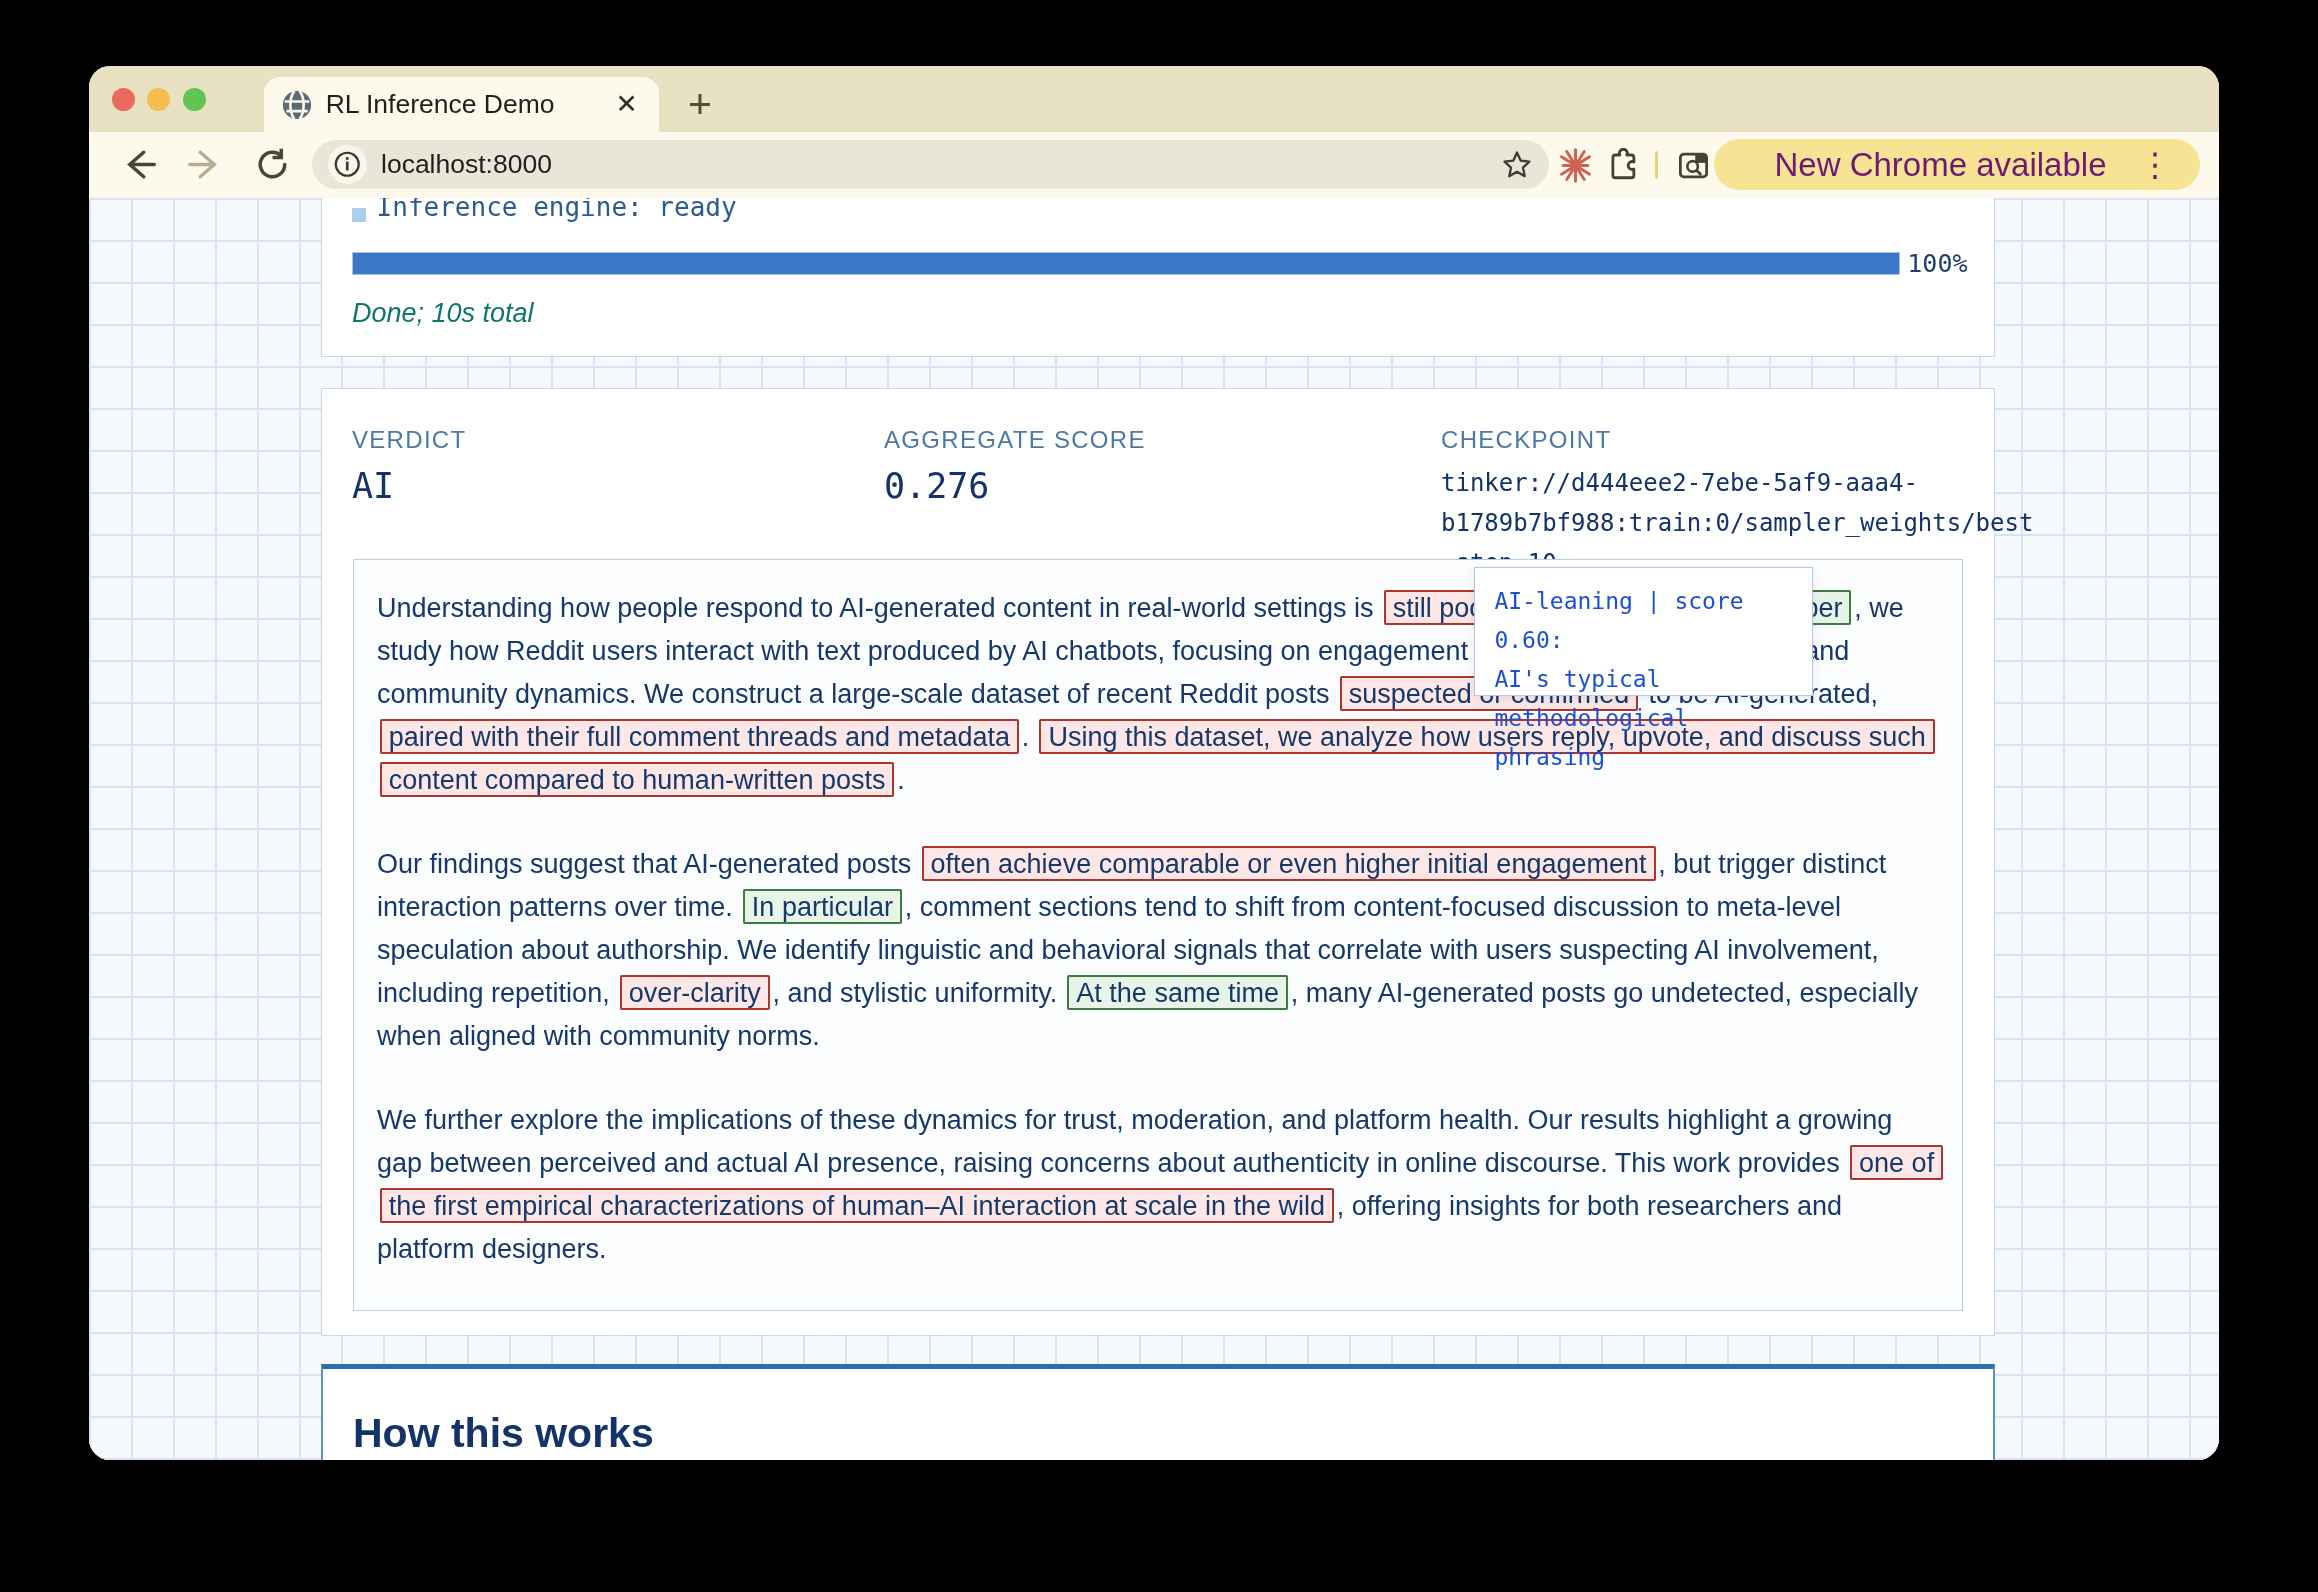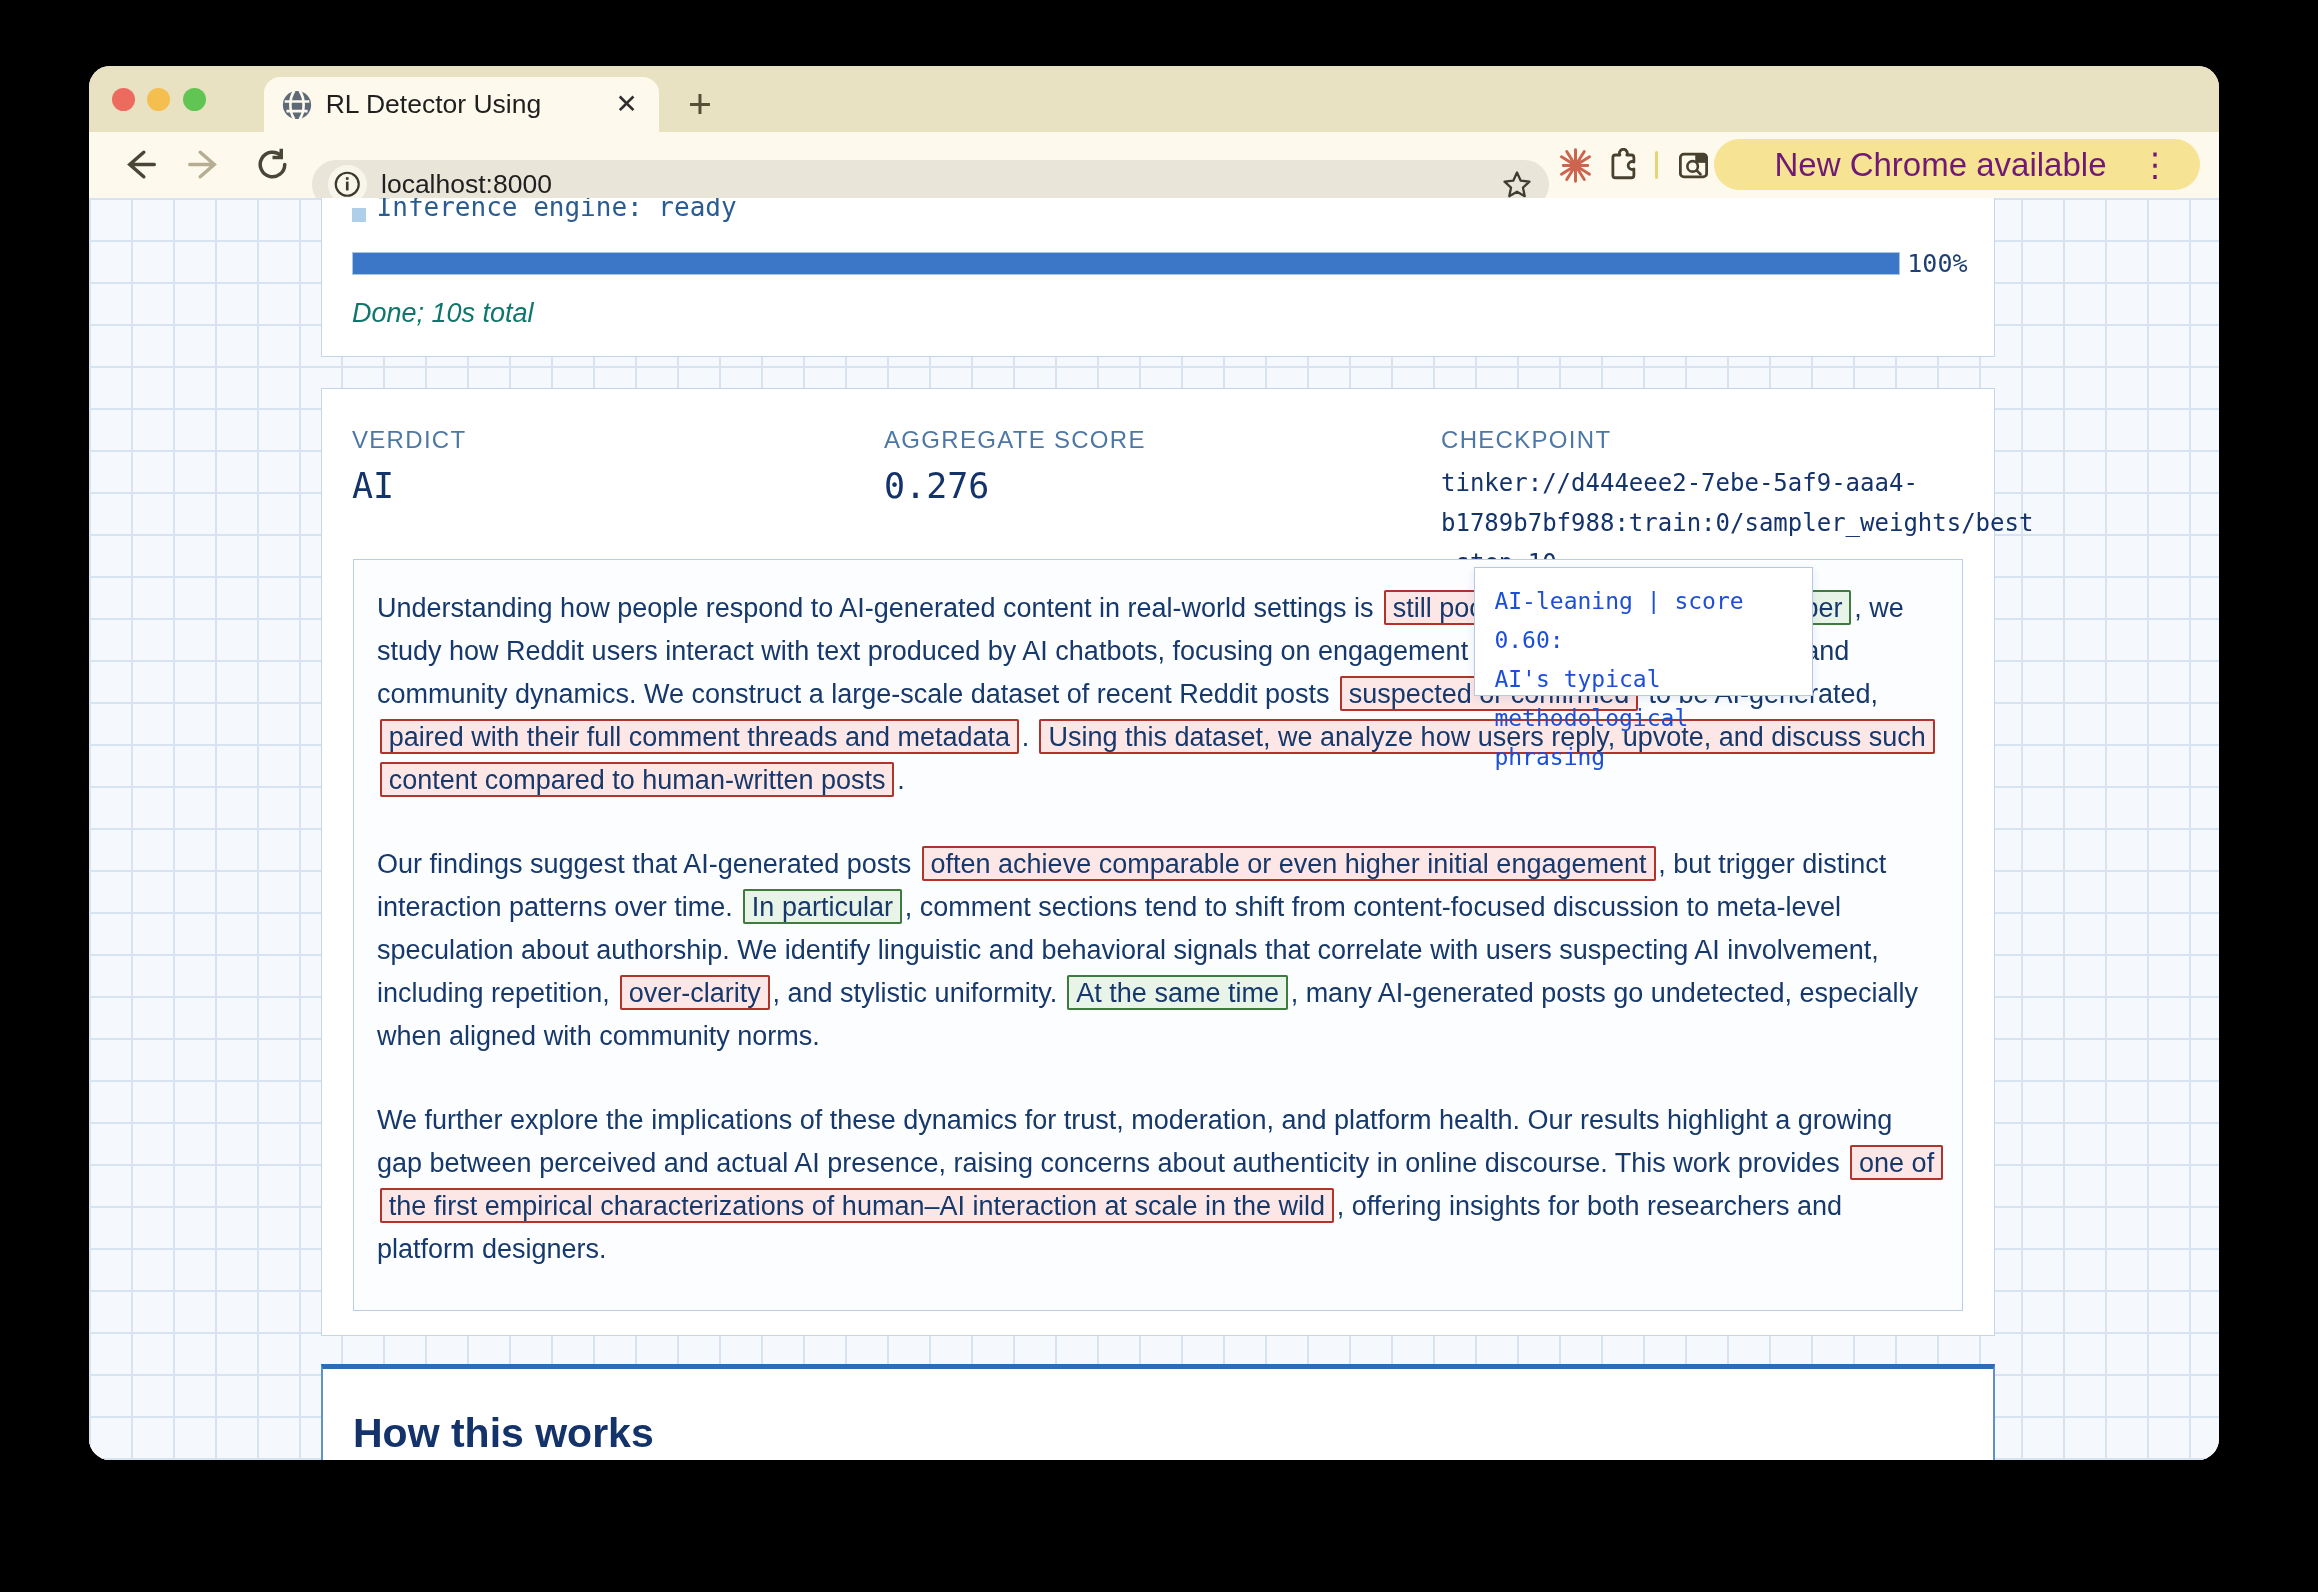--- a/index.html
+++ b/index.html
@@ -16,21 +16,21 @@
   .tab{position:absolute;left:175px;bottom:0;width:395px;height:55px;background:#fdf9ec;
     border-radius:16px 16px 0 0;display:flex;align-items:center;padding:0 17.7px;box-sizing:border-box;}
   .tab-title{font-size:26.5px;color:#1f1f1f;margin-left:14px;flex:1;white-space:nowrap;overflow:hidden;}
   .tab-close{font-size:26.5px;color:#2e2e2e;line-height:1;padding:3.5px;}
   .newtab{position:absolute;left:590px;bottom:7px;width:42px;height:42px;color:#564f35;font-size:41px;
     line-height:42px;text-align:center;font-weight:400;}
   
   .toolbar{position:relative;height:66px;background:#fdf9ec;}
   .nav-ic{position:absolute;top:15px;width:35px;height:35px;}
   .urlbar{position:absolute;left:223px;top:8px;width:1237px;height:49px;border-radius:25px;
-    background:#e9e5d9;display:flex;align-items:center;box-sizing:border-box;padding:0 16px;margin-top:20px;}
+    background:#e9e5d9;display:flex;align-items:center;box-sizing:border-box;padding:0 16px;}
   .info-circle{width:39px;height:39px;border-radius:50%;background:#f8f5ea;display:flex;
     align-items:center;justify-content:center;flex-shrink:0;}
   .url-text{font-size:26.5px;color:#202020;margin-left:14px;flex:1;}
   .sep{position:absolute;top:19.4px;width:2.7px;height:28px;background:#e6d47b;border-radius:1.8px;}
   .chrome-pill{position:absolute;left:1625px;top:7px;width:486px;height:51px;border-radius:26px;
     background:#f7e394;display:flex;align-items:center;justify-content:center;}
   .chrome-pill span{font-size:33px;color:#701a75;margin-left:32px;}
   .pill-dots{margin-left:16px;font-size:26.5px;color:#3a3423;letter-spacing:0;line-height:1;}
   
   .content{position:relative;height:1262px;overflow:hidden;background-color:#f5f9fd;
@@ -86,21 +86,21 @@
     <div class="traffic tl-yellow"></div>
     <div class="traffic tl-green"></div>
     <div class="tab">
       <span>
         <svg width="30" height="30" viewBox="0 0 34 34">
           <circle cx="17" cy="17" r="16" fill="#5f6a78"></circle>
           <path d="M3 13 L31 13 M5 24 L29 24" stroke="#fdf9ec" stroke-width="3" fill="none"></path>
           <path d="M14 1 C8 9,8 25,14 33 M20 1 C26 9,26 25,20 33" stroke="#fdf9ec" stroke-width="3" fill="none"></path>
         </svg>
       </span>
-      <span class="tab-title">RL Detector Using</span>
+      <span class="tab-title">RL Inference Demo</span>
       <span class="tab-close">✕</span>
     </div>
     <div class="newtab">+</div>
   </div>
 
   <div class="toolbar">
     <div class="nav-ic" style="left:32px">
       <svg width="35" height="35" viewBox="0 0 40 40">
           <path d="M26 6 L10 20 L26 34 M10 20 L38 20" stroke="#4a4637" stroke-width="4" fill="none" stroke-linecap="round"></path>
         </svg>

